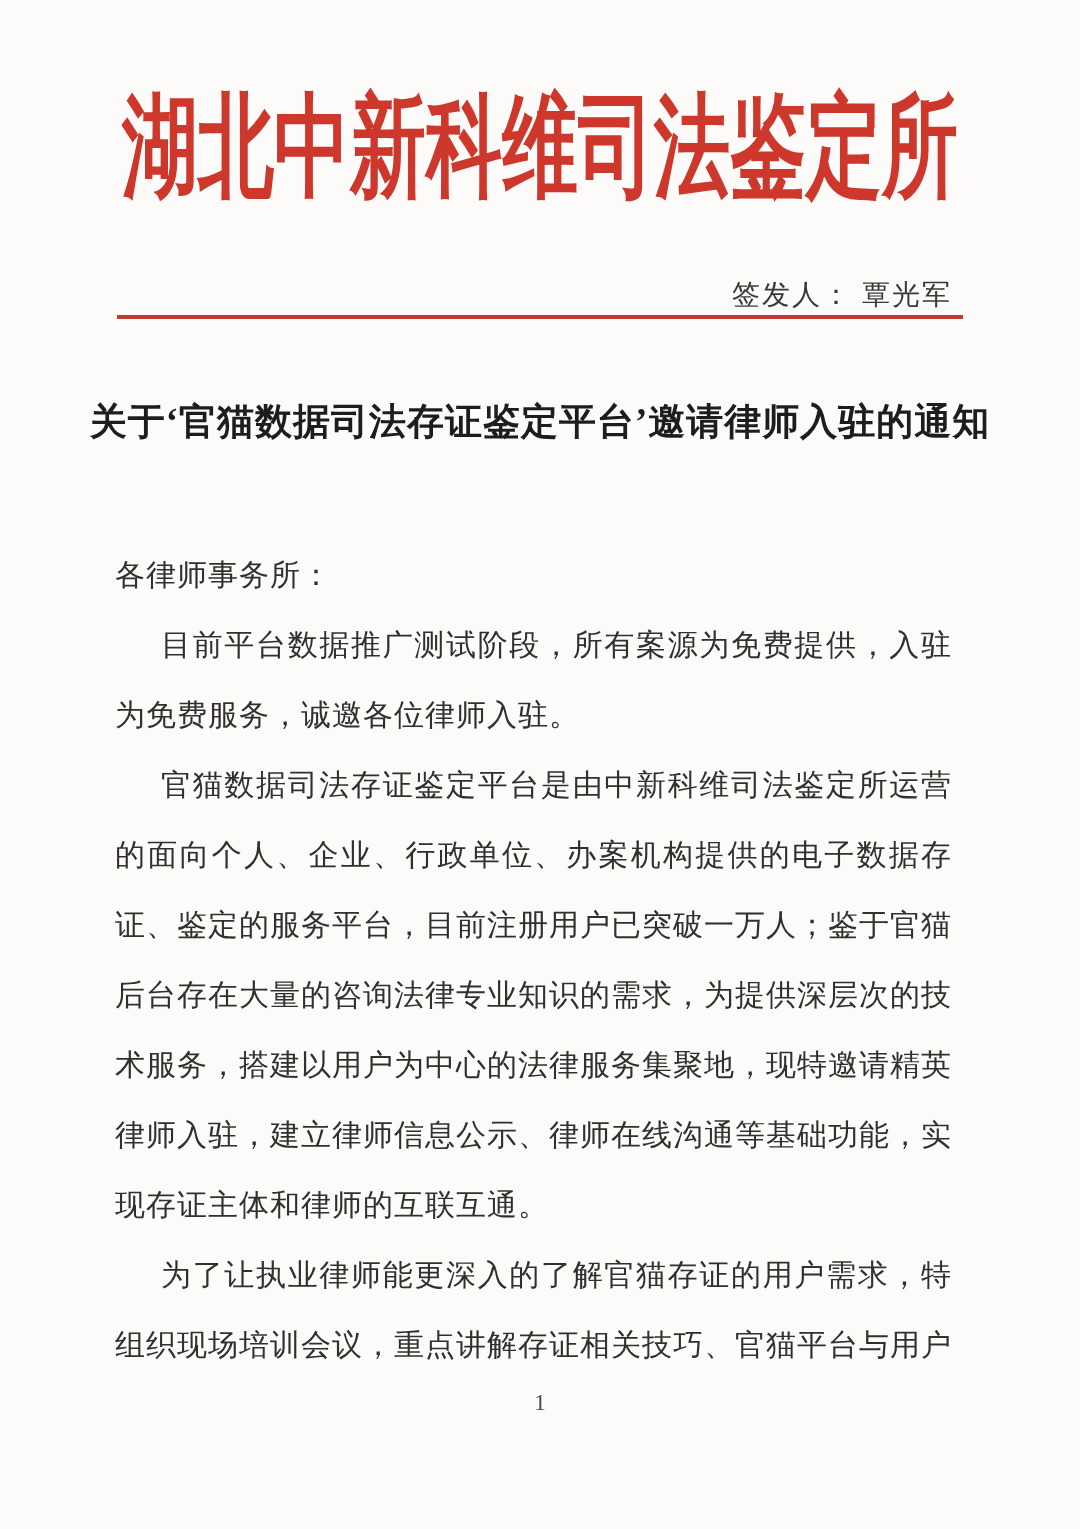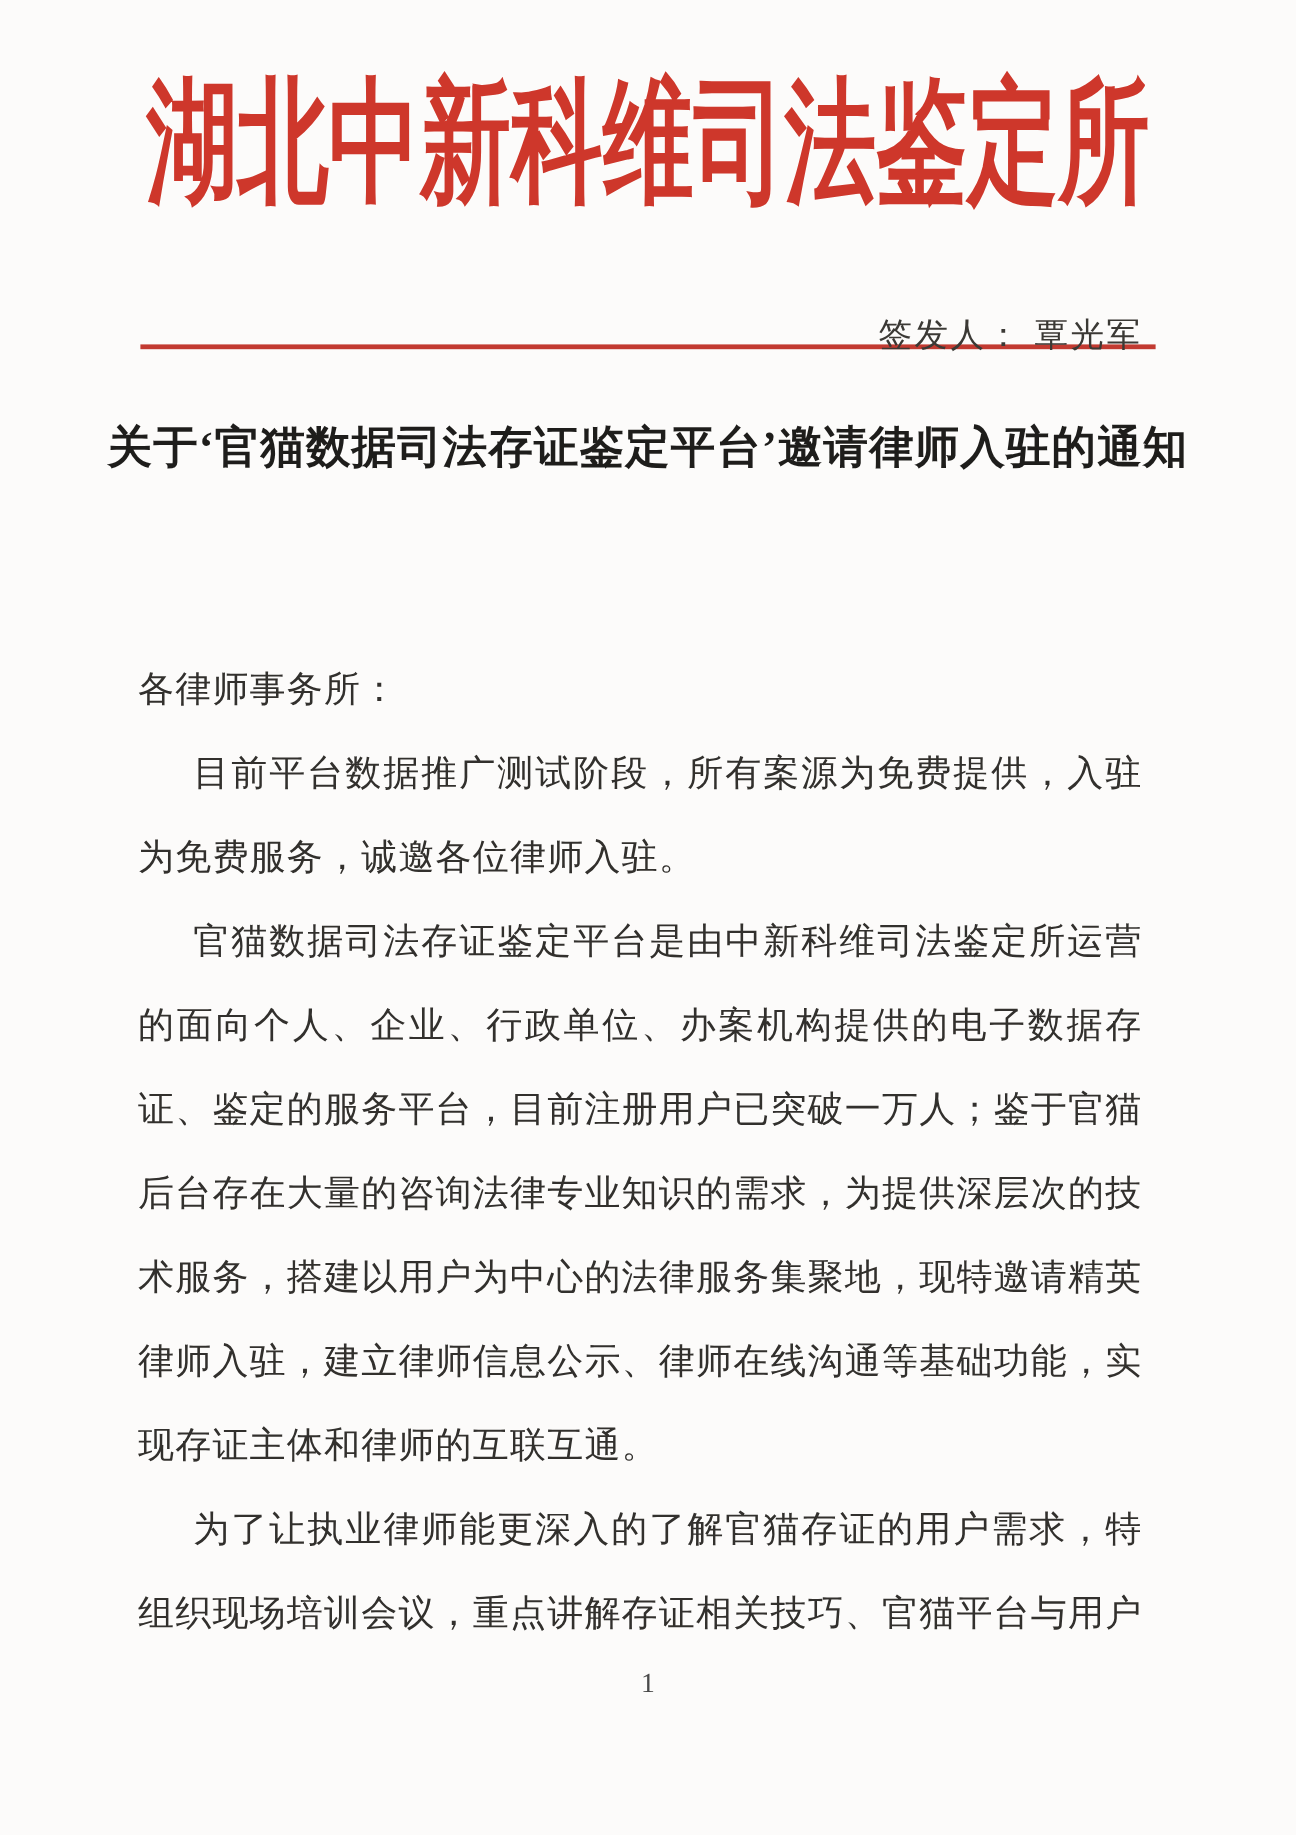--- a/index.html
+++ b/index.html
@@ -13,21 +13,21 @@
   html,body{background:#e9e9e9;}
   .page{
     position:relative;
     width:1080px;height:1529px;
     margin:0 auto;
     background:var(--page-bg);
     font-family:"Liberation Serif","DejaVu Serif",serif;
     overflow:hidden;
   }
   
-  .letterhead{padding-top:44px;}
+  .letterhead{padding-top:72px;}
   .org-name{
     height:152px;
     display:flex;align-items:center;justify-content:center;
     font-size:76px;
     font-weight:bold;
     color:var(--title-red);
     white-space:nowrap;
     letter-spacing:0px;
   }
   .org-name .stretch{
@@ -37,31 +37,31 @@
   }
   .doc-info{
     position:relative;
     height:36px;
     margin-top:48px;
     font-size:28px;
     color:#3b3935;
     letter-spacing:2px;
   }
   .doc-number{position:absolute;left:350px;top:0;}
-  .issuer{position:absolute;right:128px;top:16px;}
+  .issuer{position:absolute;right:128px;top:4px;}
   .issuer .gap{display:inline-block;width:10px;}
   .red-rule{
     width:846px;
     height:4px;
     margin:7px auto 0;
     background:var(--rule-red);
   }
   
   .notice-title{
-    margin-top:60px;
+    margin-top:80px;
     text-align:center;
     font-size:37px;
     line-height:46px;
     font-weight:bold;
     color:var(--ink-dark);
     letter-spacing:1px;
   }
   .body-text{
     position:absolute;
     top:540px;left:115px;

